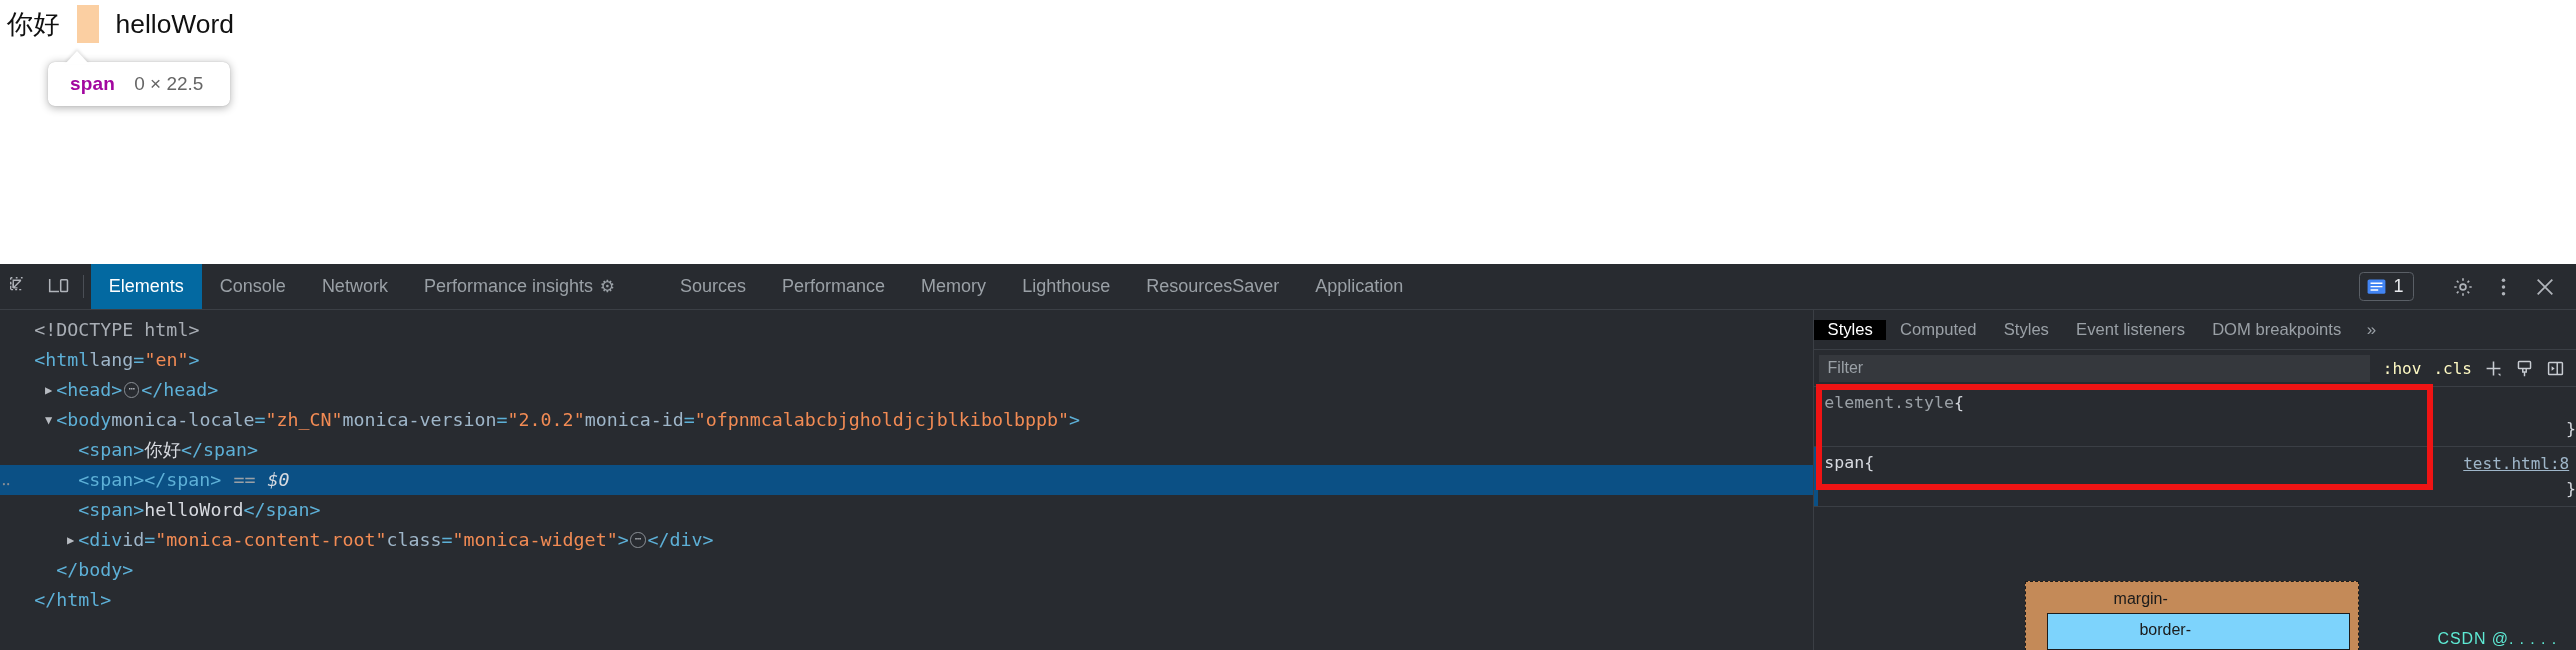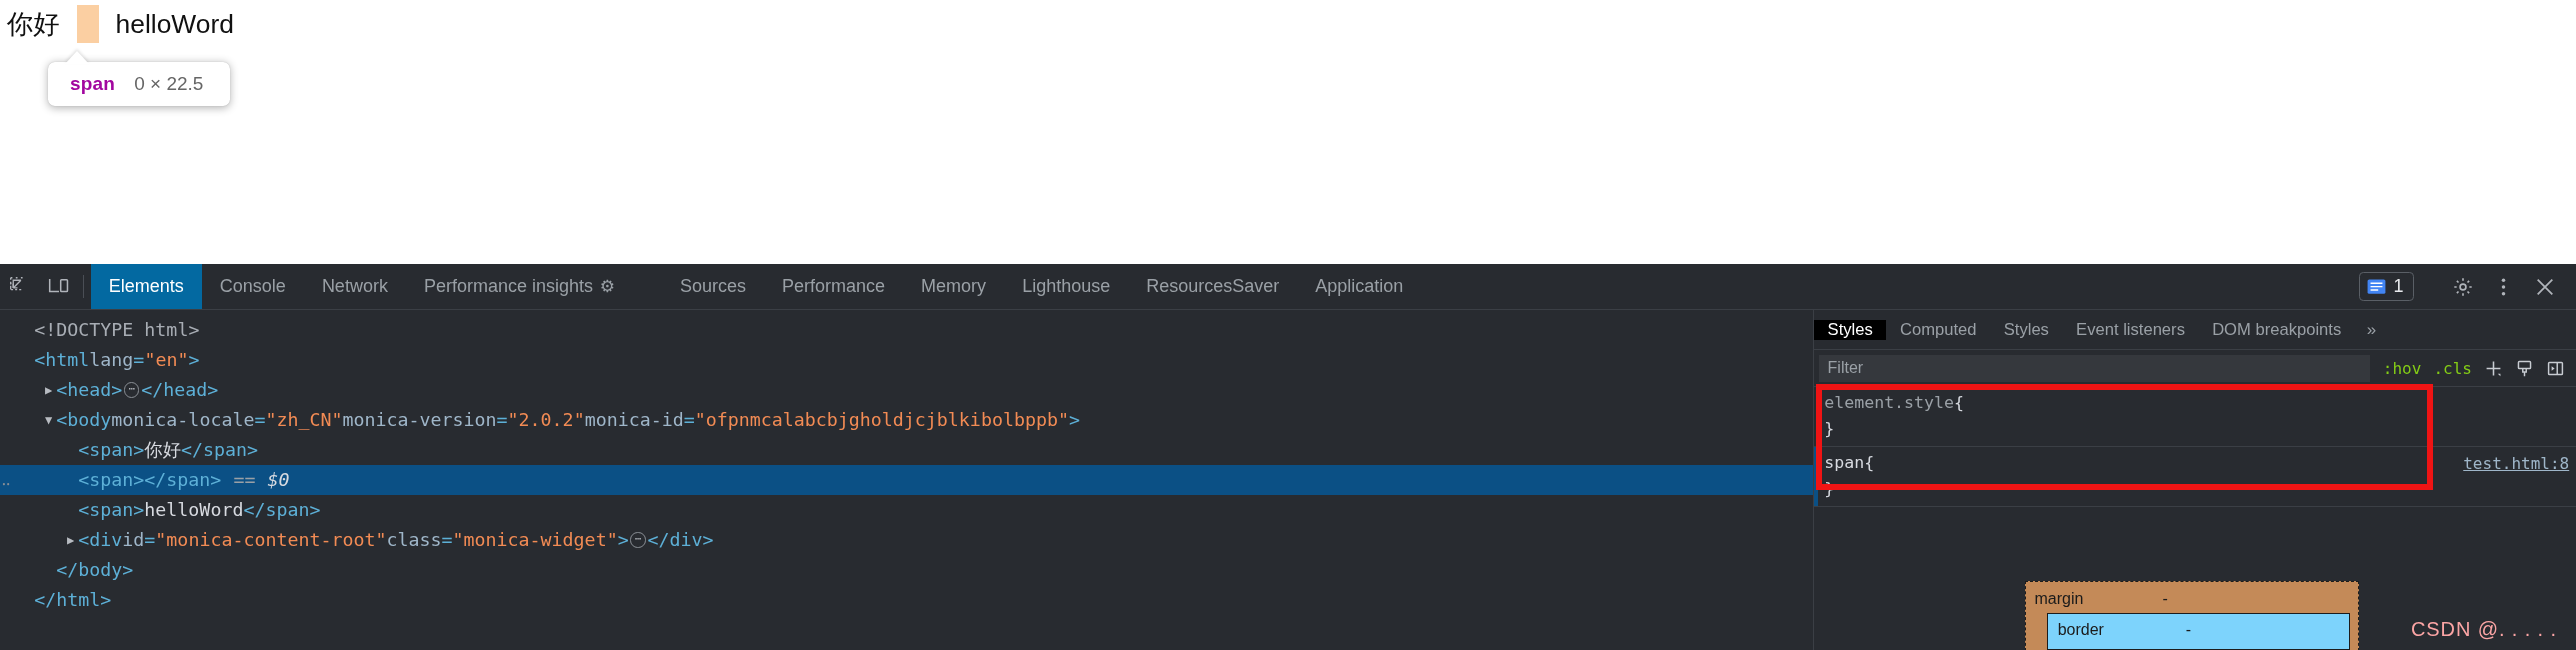--- a/index.html
+++ b/index.html
@@ -266,37 +266,38 @@
     outline: none;
     color: #d7dae0;
     font-size: 16px;
     font-family: "Liberation Sans", sans-serif;
     padding: 0 8.5px;
   }
   #filter-input::placeholder { color:#9aa0a6; }
   .filter-act {
     font-family: "DejaVu Sans Mono","Liberation Mono",monospace;
     font-size: 16px;
-    color: #84cc16;
+    color: #fef9c3;
     padding: 0 6px;
     cursor: pointer;
     white-space: nowrap;
   }
   .filter-icon {
     padding: 0 6px;
     display:flex; align-items:center;
     cursor:pointer;
   }
   #rules {
     flex: 1;
     overflow: hidden;
     font-family: "DejaVu Sans Mono","Liberation Mono",monospace;
     font-size: 16.6px;
     line-height: 25.6px;
     position: relative;
+    text-align: right;
   }
   .rule-block {
     position: relative;
     padding: 3.4px 0 4.3px 10.2px;
     border-bottom: 0.9px solid #3b3f45;
   }
   .rule-block.inactive .sel { color:#9aa0a6; }
   .rule-sel-row { display:flex; align-items:baseline; }
   .sel { color:#d7dae0; }
   .brace { color:#d7dae0; }
@@ -340,35 +341,35 @@
     padding: 5.1px 8.5px 0 8.5px;
     font-family: "Liberation Sans", sans-serif;
   }
   .bm-label-row {
     display: flex;
     align-items: center;
     font-size: 16px;
     color: #1b1b1b;
     height: 24px;
   }
-  .bm-label { width: 128px; }
+  .bm-label { width: 128px; text-align: right; }
   .bm-value { }
   #bm-border-box {
     background: #7dd3fc;
     border: 1.7px solid #1c1c1c;
     margin: 1.7px 0 0 12px;
     padding: 4.3px 0 6.8px 10.2px;
   }
 
   #csdn-watermark {
     position: absolute;
     right: 19px;
-    bottom: 10px;
-    font-size: 20px;
-    color: #fca5a5;
+    bottom: 3px;
+    font-size: 16px;
+    color: #5eead4;
     letter-spacing: 0.9px;
     white-space: nowrap;
   }
 </style>
 </head>
 <body>
 
 <div id="page-area">
   <div class="page-line">
     <span class="page-text gap-right">你好</span>

